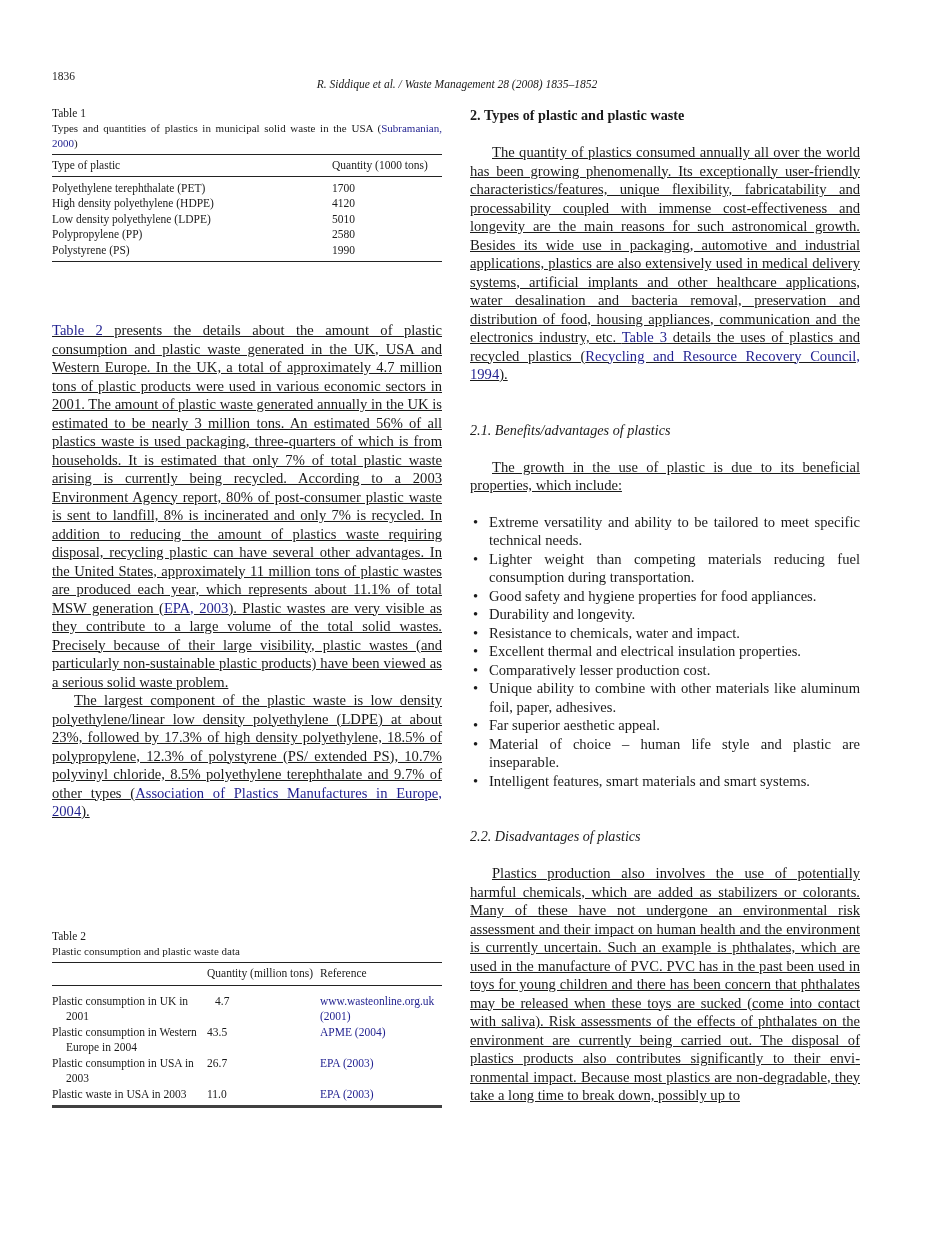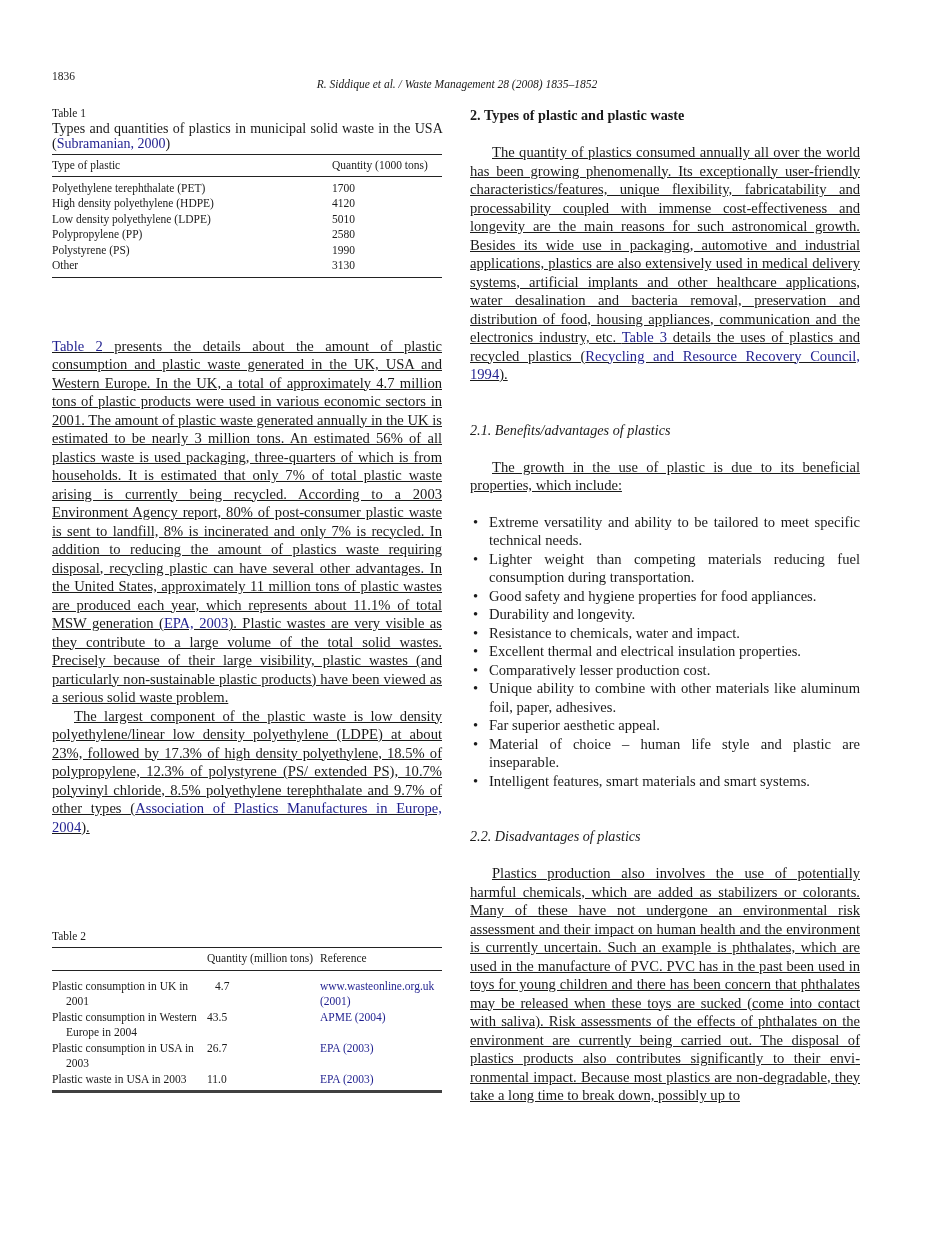--- a/index.html
+++ b/index.html
@@ -14,21 +14,21 @@
       font-size: 11.5px;
     }
     .running-head .page-num { position: absolute; left: 0; top: 0; }
     .running-head .journal { position: absolute; left: 0; right: 0; text-align: center; font-style: italic; top: 8px; }
 
     .col { position: absolute; width: 390px; }
     .col-left { left: 52px; top: 106px; }
     .col-right { left: 470px; top: 106px; }
 
     .tbl-label { font-size: 11.5px; line-height: 15px; }
-    .tbl-caption { font-size: 14px; line-height: 15px; text-align: justify; }
+    .tbl-caption { font-size: 11px; line-height: 15px; text-align: justify; }
     table { border-collapse: collapse; width: 390px; font-size: 11.5px; line-height: 15.5px; }
     table.t1 { margin-top: 3px; }
     table.t1 thead th { border-top: 1px solid #222; border-bottom: 1px solid #222; font-weight: normal; text-align: left; padding: 3px 0 2px 0; }
     table.t1 tbody td { padding: 0; }
     table.t1 tbody tr:first-child td { padding-top: 4px; }
     table.t1 tbody tr:last-child td { padding-bottom: 3px; border-bottom: 1px solid #222; }
     table.t1 .qcol { width: 110px; }
 
     table.t2 { margin-top: 3px; }
     table.t2 thead th { border-top: 1px solid #222; border-bottom: 1px solid #222; font-weight: normal; text-align: left; padding: 3px 0 3px 0; vertical-align: top; }
@@ -87,35 +87,32 @@
             <td class="qcol">5010</td>
           </tr>
         <tr>
             <td>Polypropylene (PP)</td>
             <td class="qcol">2580</td>
           </tr>
         <tr>
             <td>Polystyrene (PS)</td>
             <td class="qcol">1990</td>
           </tr>
-        <tr>
-            <td>Other</td>
-            <td class="qcol">3130</td>
-          </tr>
       </tbody>
     </table>
   </div>
 
   <div class="body-text" style="margin-top:59px;">
     <p><a class="link">Table 2</a><span> presents the details about the amount of plastic consumption and plastic waste generated in the UK, USA and Western Europe. In the UK, a total of approxi­mately 4.7 million tons of plastic products were used in var­ious economic sectors in 2001. The amount of plastic waste generated annually in the UK is estimated to be nearly 3 million tons. An estimated 56% of all plastics waste is used packaging, three-quarters of which is from households. It is estimated that only 7% of total plastic waste arising is cur­rently being recycled. According to a 2003 Environment Agency report, 80% of post-consumer plastic waste is sent to landfill, 8% is incinerated and only 7% is recycled. In addition to reducing the amount of plastics waste requiring disposal, recycling plastic can have several other advanta­ges. In the United States, approximately 11 million tons of plastic wastes are produced each year, which represents about 11.1% of total MSW generation (</span><a class="link">EPA, 2003</a><span>). Plastic wastes are very visible as they contribute to a large volume of the total solid wastes. Precisely because of their large visibility, plastic wastes (and particularly non-sustainable plastic products) have been viewed as a serious solid waste problem.</span></p>
     <p class="indent"><span>The largest component of the plastic waste is low density polyethylene/linear low density polyethylene (LDPE) at about 23%, followed by 17.3% of high density polyethyl­ene, 18.5% of polypropylene, 12.3% of polystyrene (PS/ extended PS), 10.7% polyvinyl chloride, 8.5% polyethylene terephthalate and 9.7% of other types (</span><a class="link">Association of Plas­tics Manufactures in Europe, 2004</a><span>).</span></p>
   </div>
 
   <div style="position:absolute; top:823px; left:0; width:390px;">
     <div class="tbl-label">Table 2</div>
+    <div class="tbl-caption">Plastic consumption and plastic waste data</div>
     <table class="t2">
       <thead>
         <tr>
           <th class="c1"></th>
           <th class="c2">Quantity (million tons)</th>
           <th>Reference</th>
         </tr>
       </thead>
       <tbody>
         <tr>

